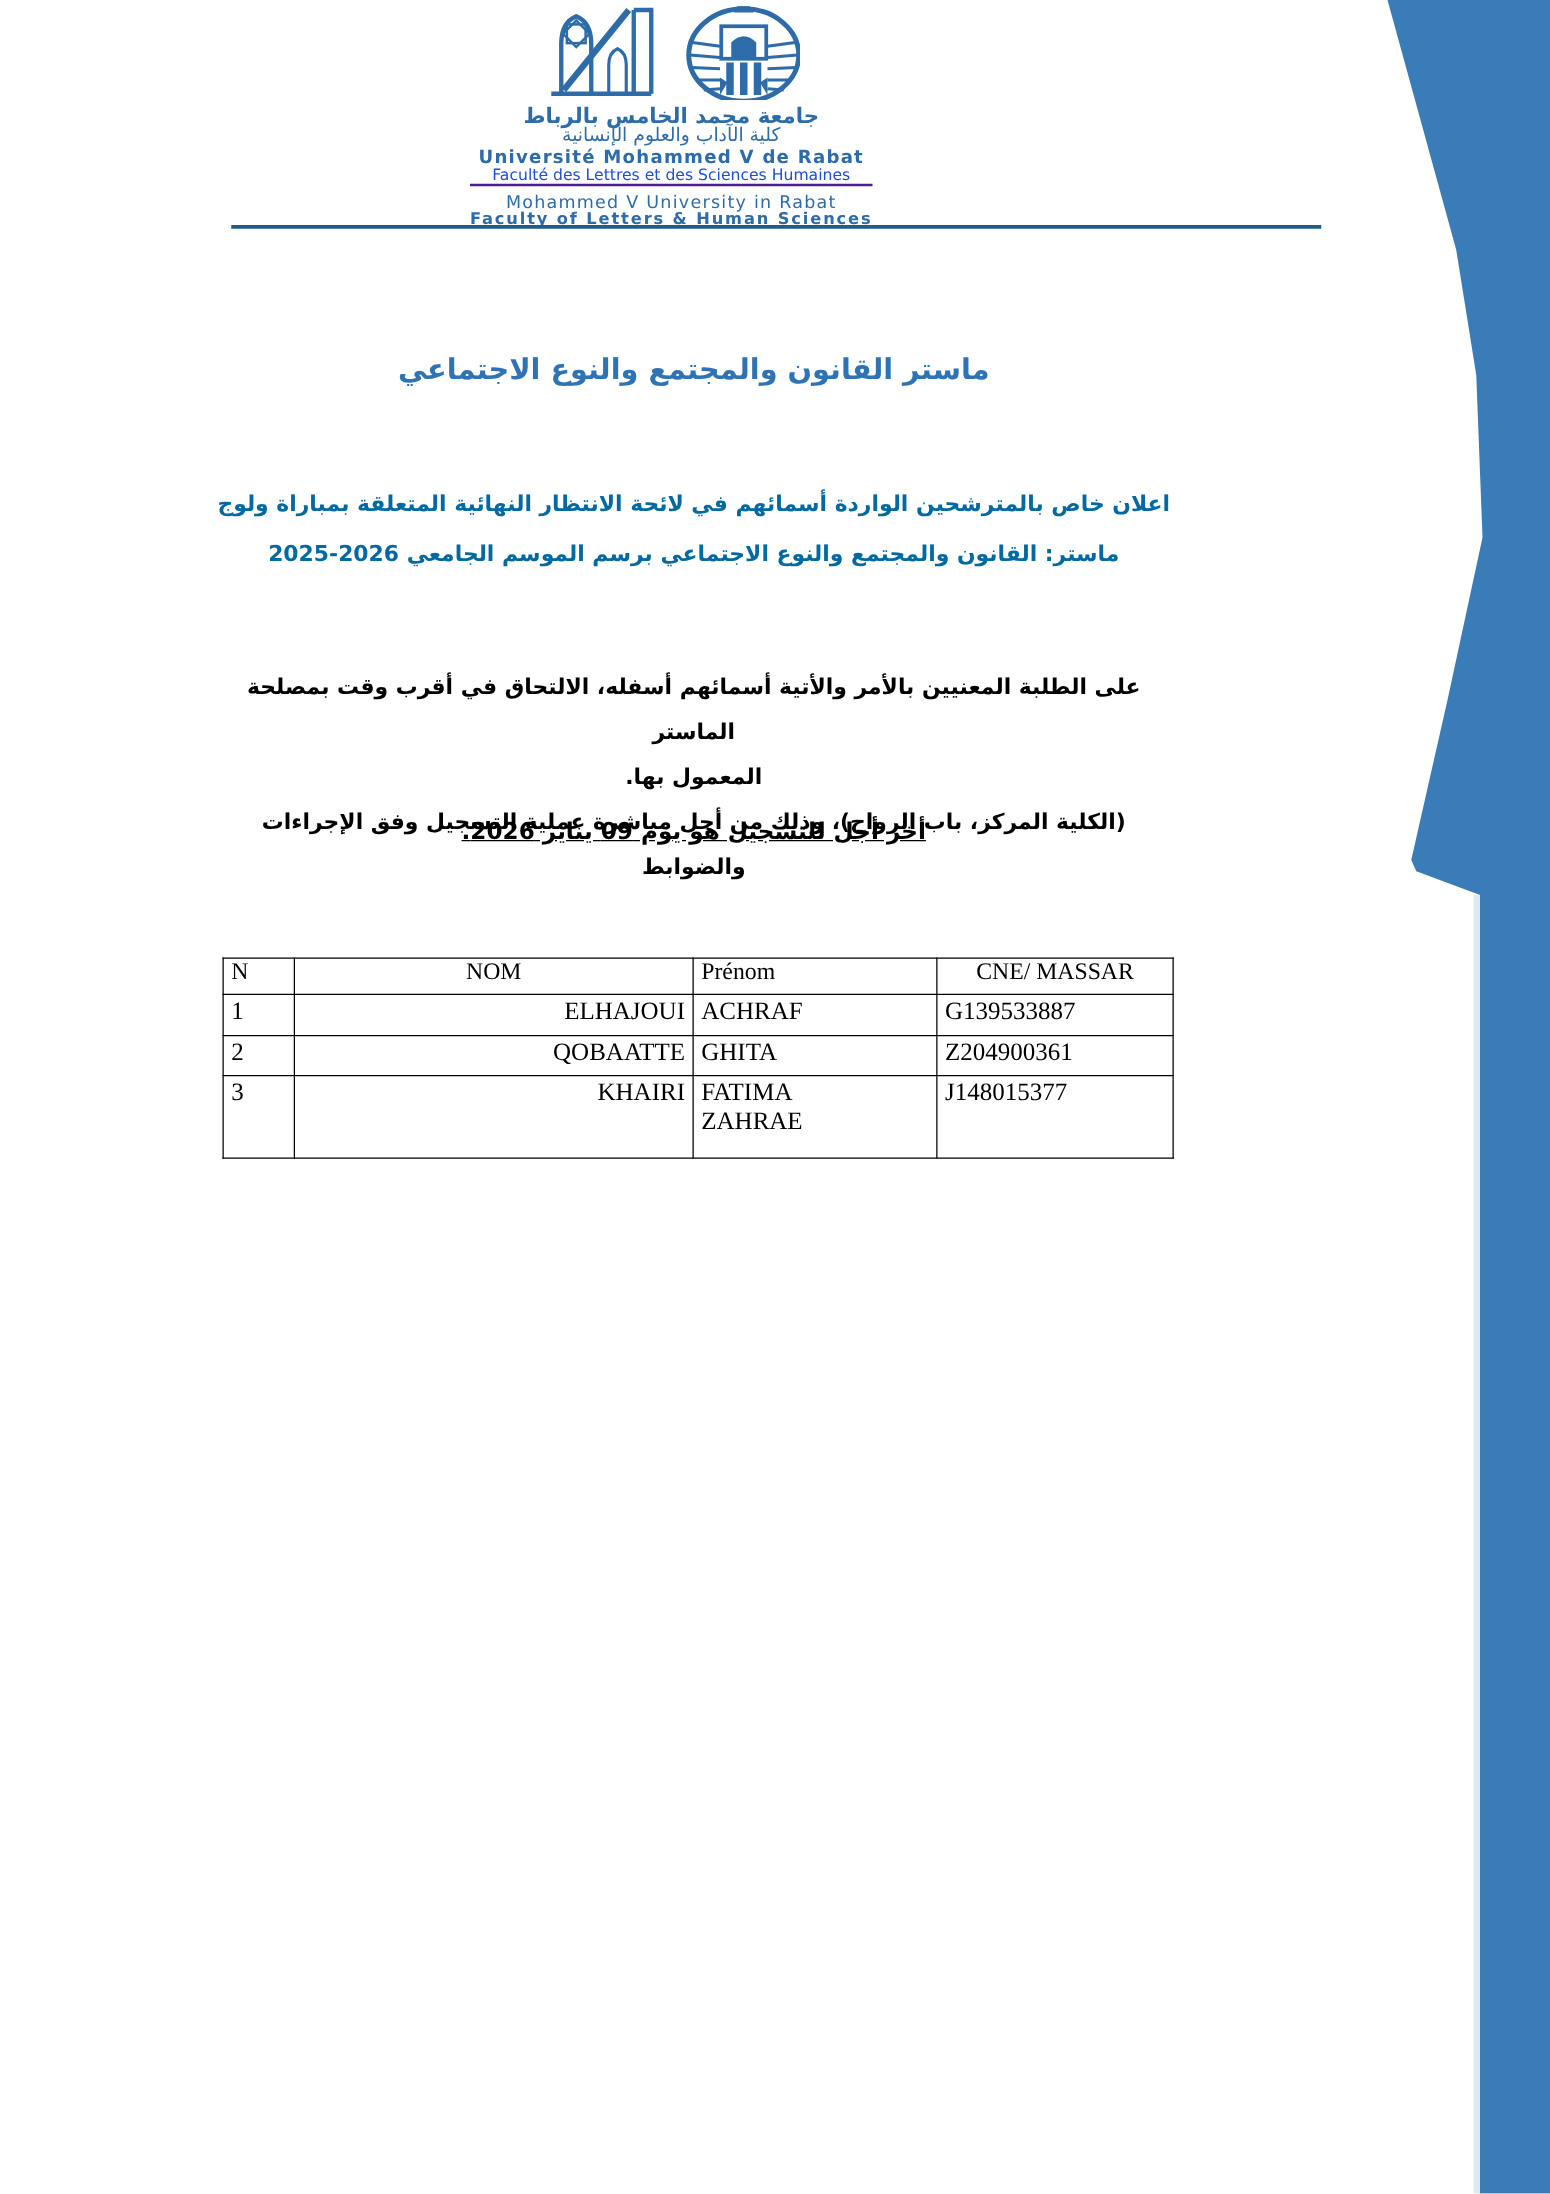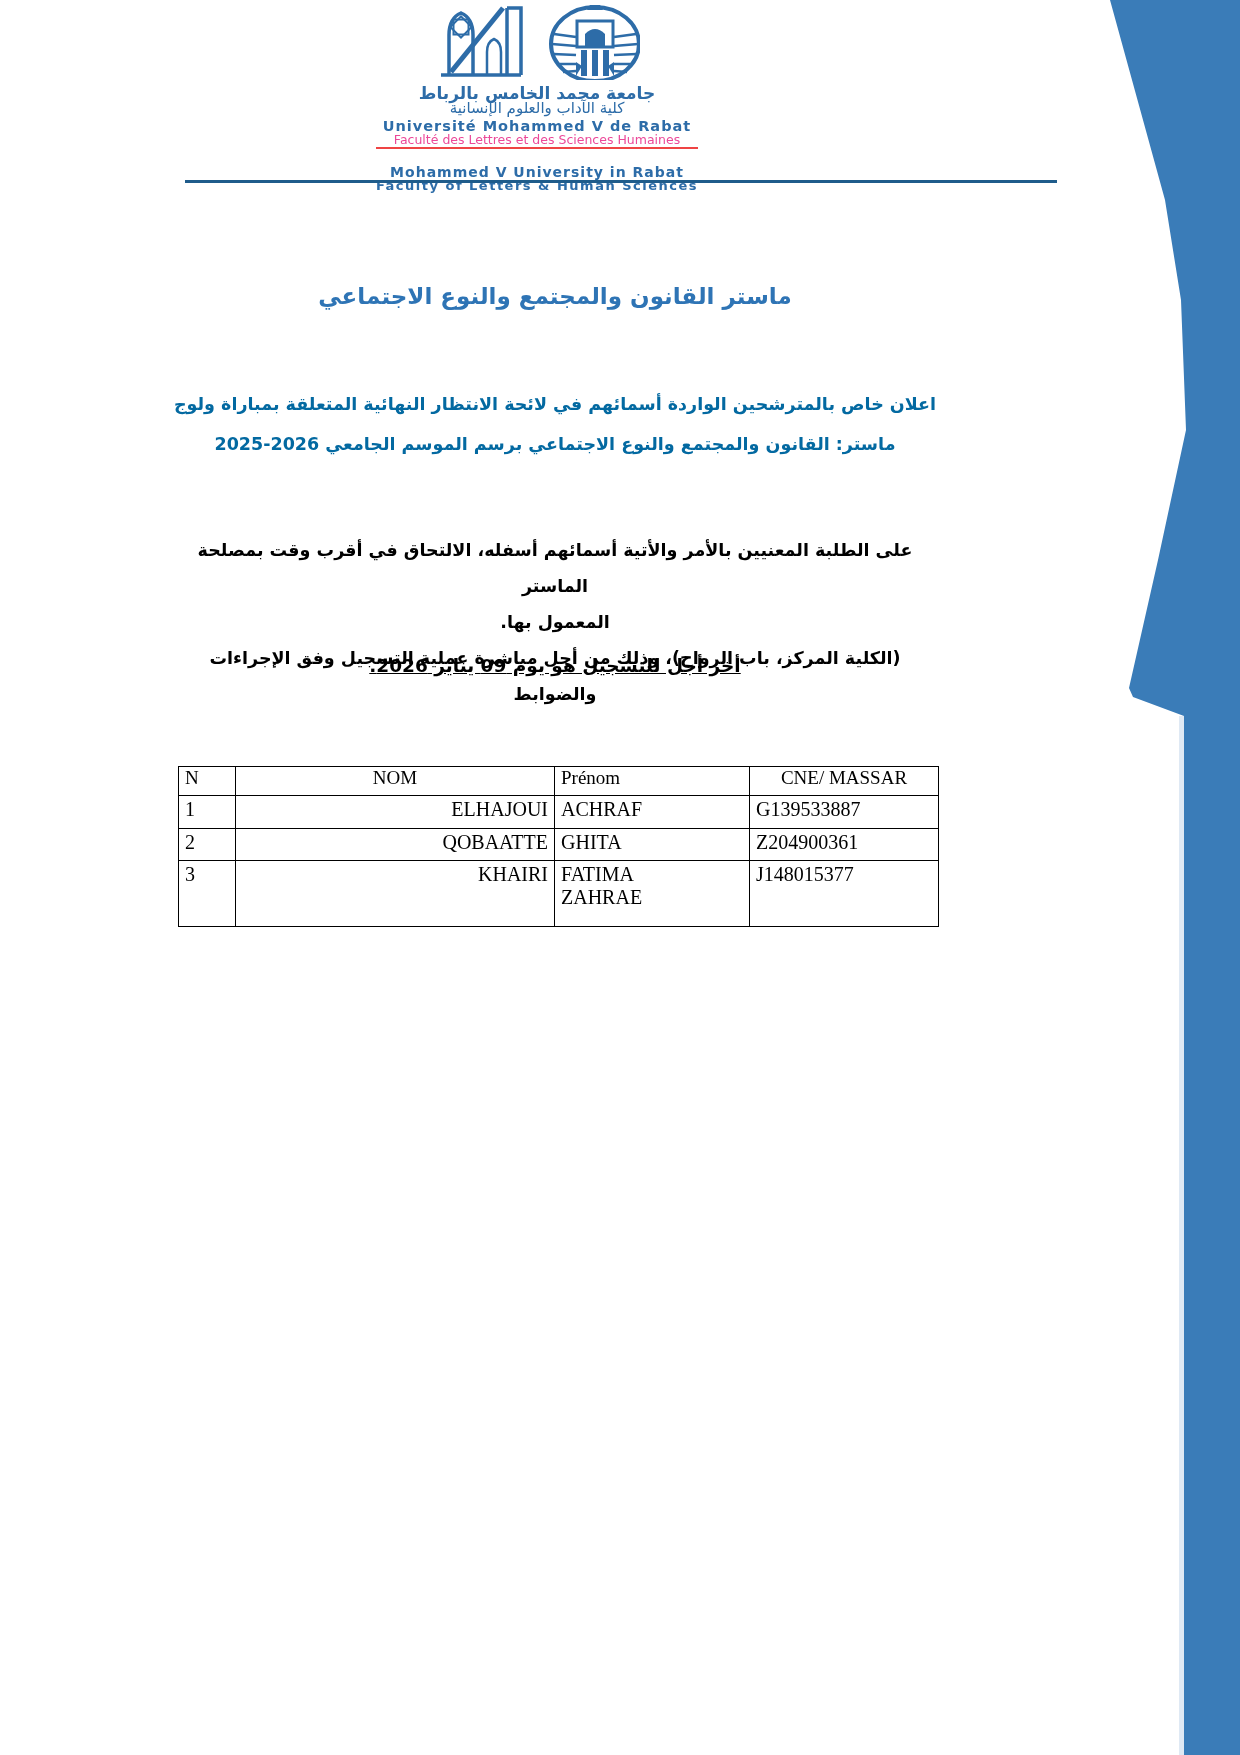--- a/index.html
+++ b/index.html
@@ -9,22 +9,22 @@
   
   .swoosh-svg{position:absolute;top:0;left:0;width:1240px;height:1755px;pointer-events:none;}
 
   
   .logo-block{position:absolute;top:4px;left:170px;width:770px;text-align:center;}
   .logo-inner{display:inline-block;transform:translateX(-18px);}
   .emblems{height:76px;margin-bottom:2px;}
   .logo-ar{color:#2d6ca8;font-weight:bold;font-size:17px;line-height:15px;direction:rtl;}
   .logo-ar2{color:#2d6ca8;font-weight:normal;font-size:15px;line-height:15px;direction:rtl;letter-spacing:1px;}
   .logo-fr1{color:#2d6ca8;font-weight:bold;font-size:14.5px;line-height:14px;letter-spacing:1px;margin-top:3px;text-align:center;}
-  .logo-fr2{color:#ec4899;font-size:12.5px;line-height:13px;border-bottom:2px solid #ef4444;padding-bottom:1px;}
-  .logo-en1{color:#2d6ca8;font-weight:bold;font-size:14px;line-height:14px;letter-spacing:1px;margin-top:16px;}
+  .logo-fr2{color:#1d4ed8;font-size:12.5px;line-height:13px;border-bottom:2px solid #4c1d95;padding-bottom:1px;}
+  .logo-en1{color:#2d6ca8;font-weight:normal;font-size:14px;line-height:14px;letter-spacing:1px;margin-top:6px;}
   .logo-en2{color:#2d6ca8;font-weight:bold;font-size:13px;line-height:14px;letter-spacing:1.5px;}
 
   .header-rule{position:absolute;left:185px;top:180px;width:872px;height:3px;background:#1f5c8b;}
 
   .content{position:absolute;left:170px;top:0;width:770px;}
 
   .doc-title{position:absolute;top:283px;width:100%;text-align:center;direction:rtl;
              color:#2e74b5;font-weight:bold;font-size:23px;}
   .doc-subtitle{position:absolute;top:384px;width:100%;text-align:center;direction:rtl;
              color:#0369a1;font-weight:bold;font-size:17.5px;line-height:40px;}

